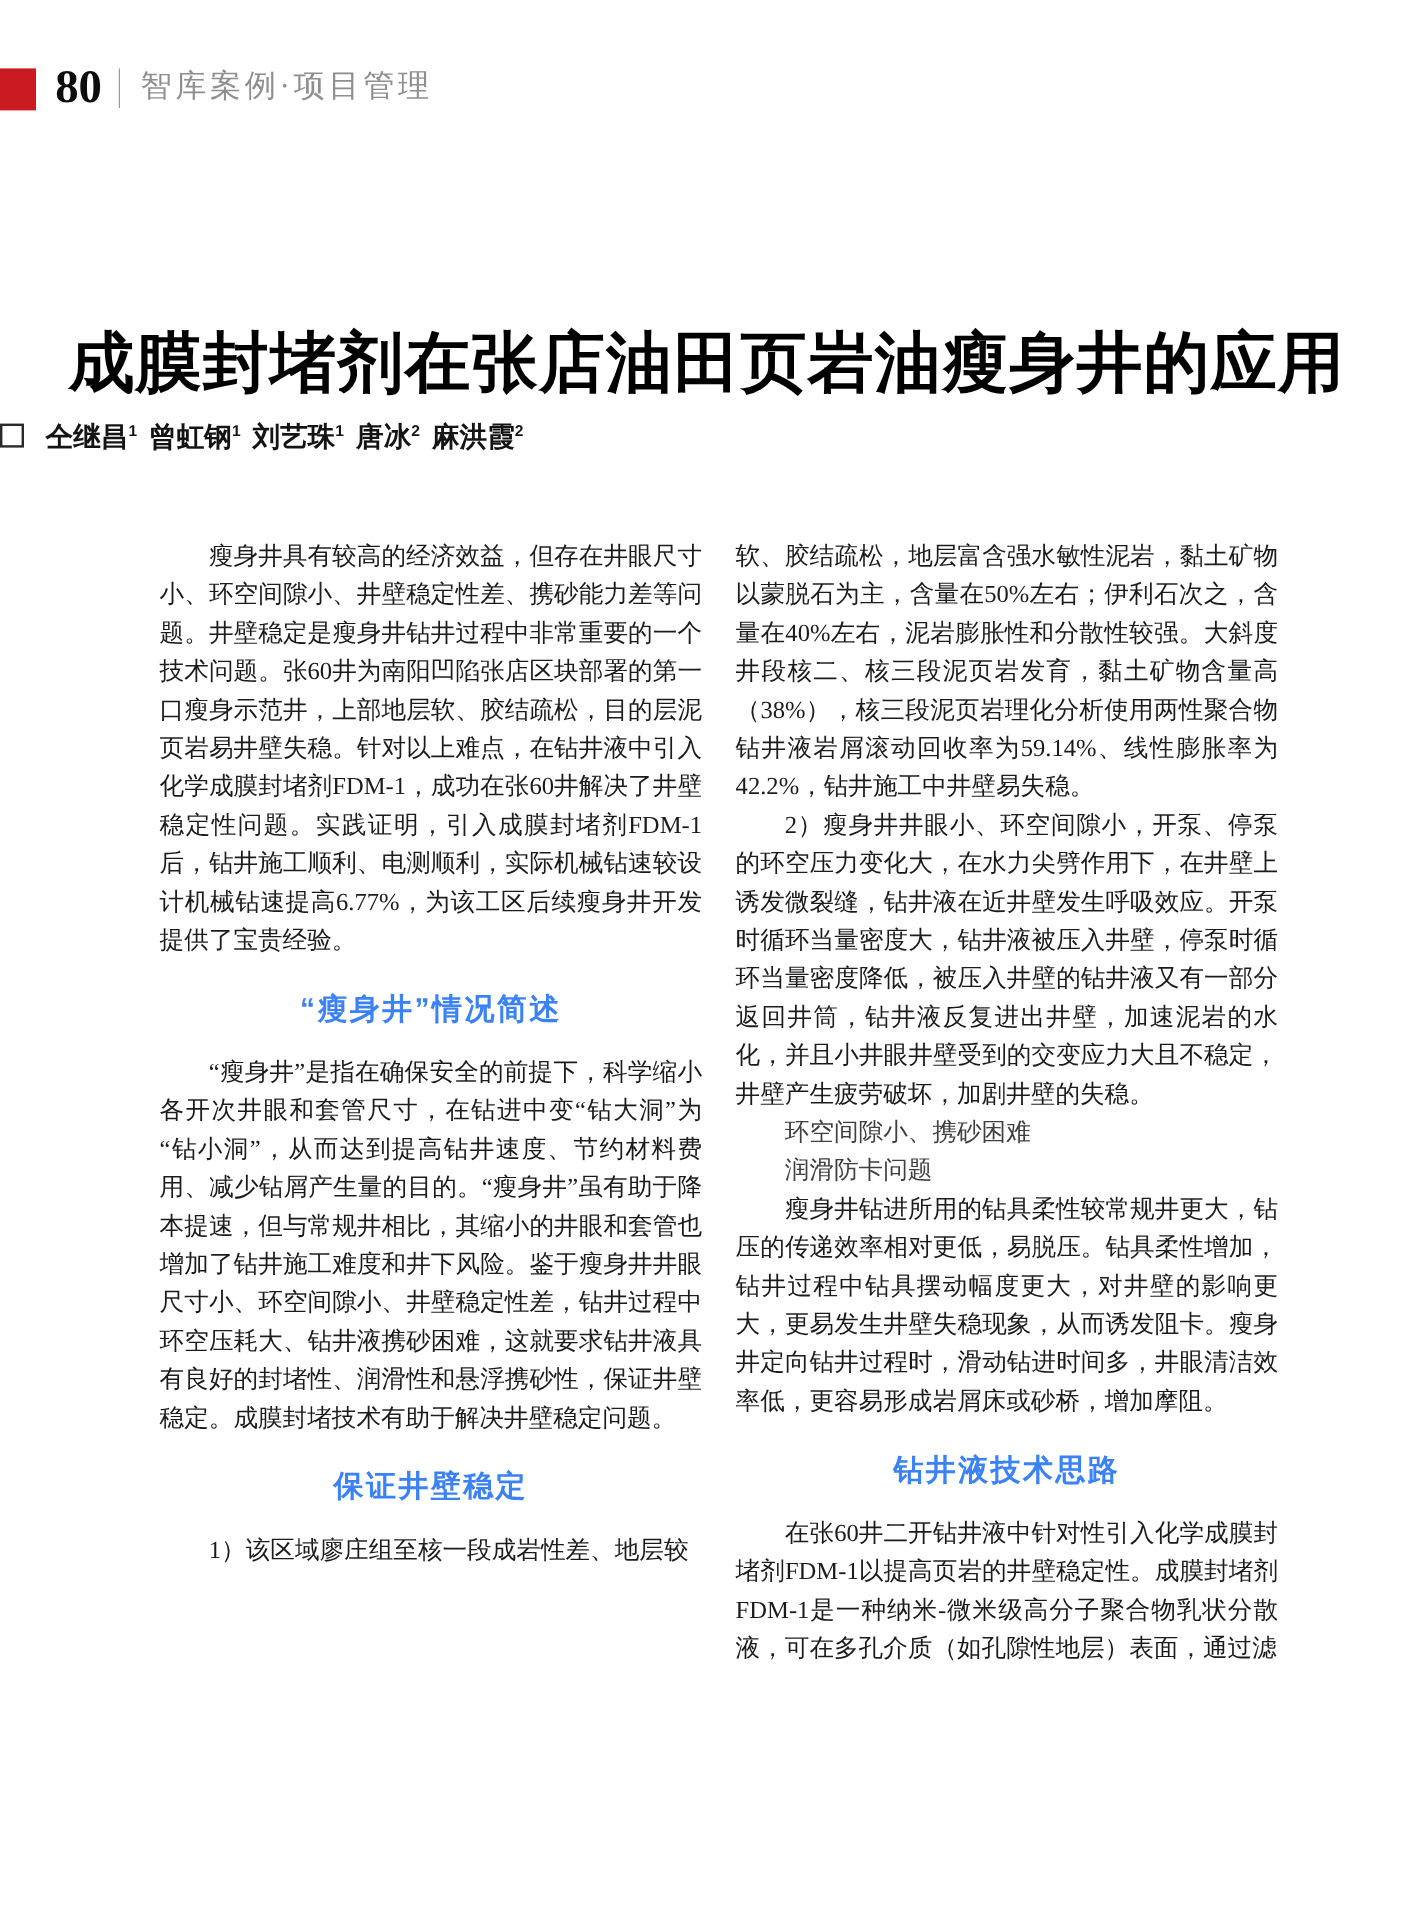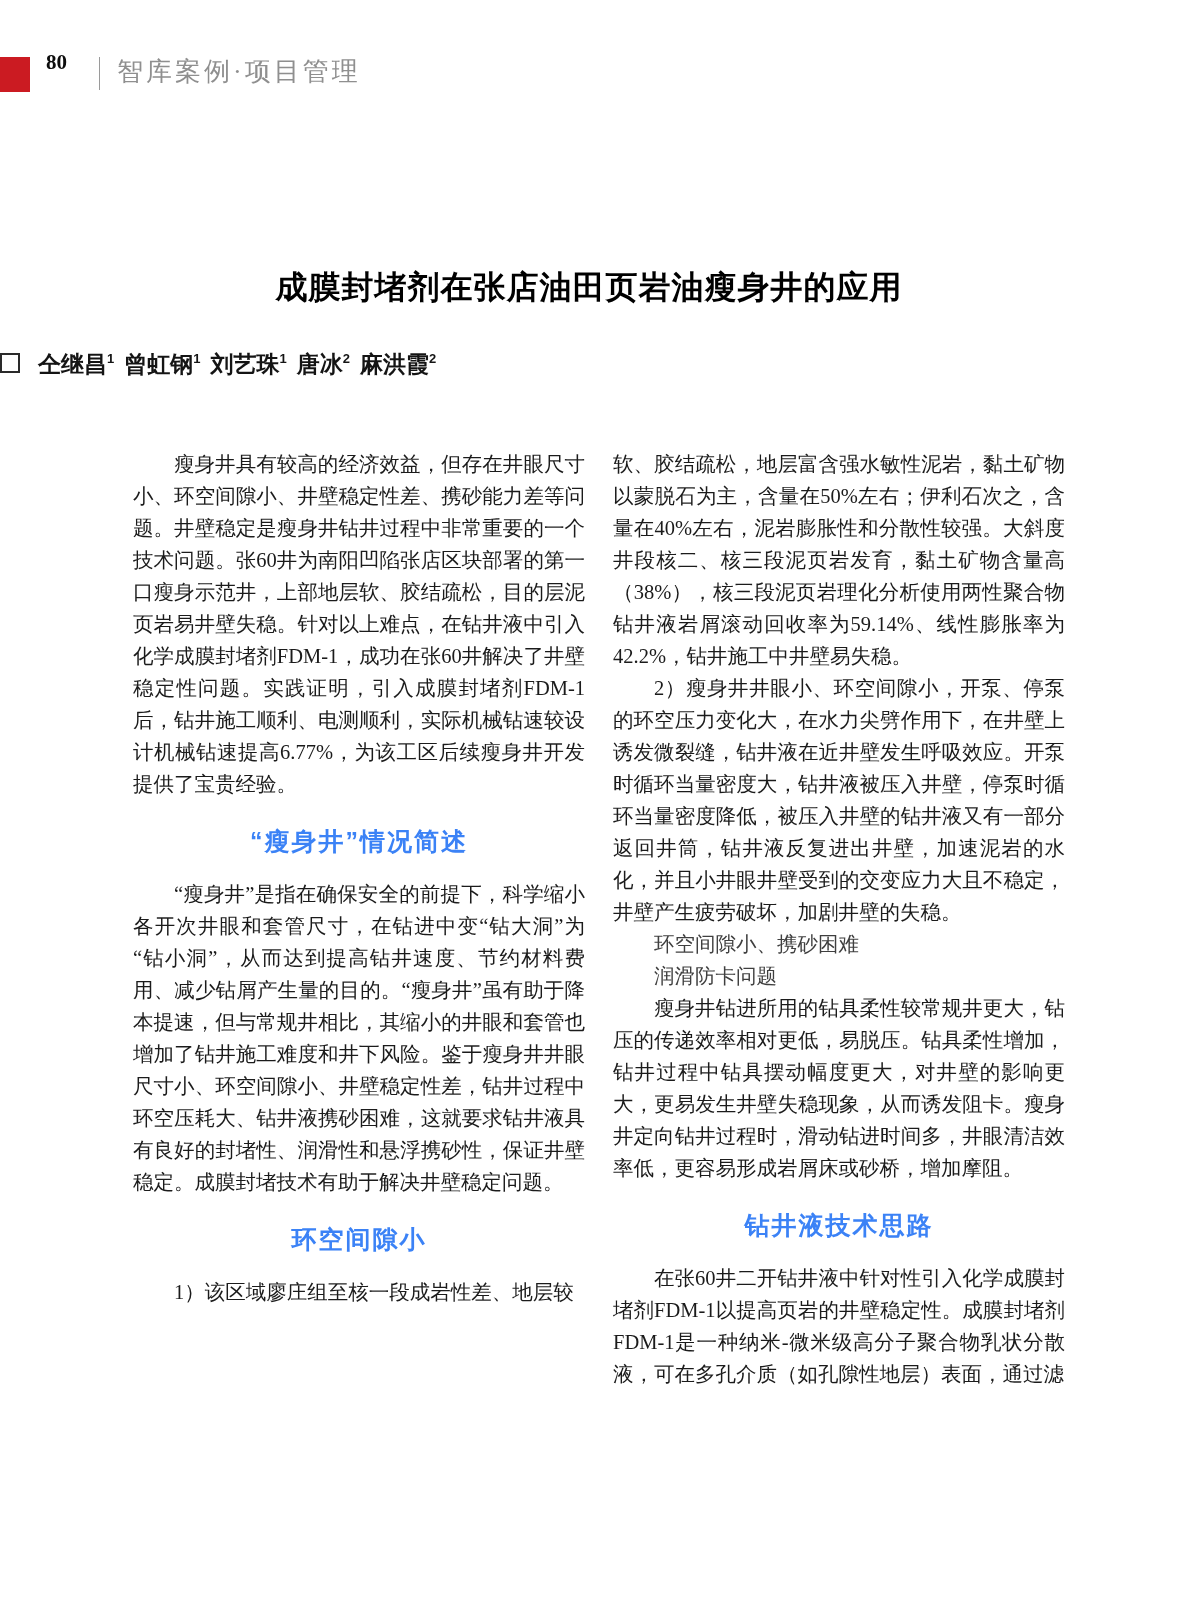--- a/index.html
+++ b/index.html
@@ -3,29 +3,29 @@
 <meta charset="utf-8">
 <style>
   html,body{margin:0;padding:0;}
   body{
     width:1178px;height:1600px;position:relative;background:#ffffff;
     font-family:"Liberation Serif","DejaVu Serif",serif;color:#1b1b1b;
     overflow:hidden;
   }
   
   .red-block{position:absolute;left:0;top:57px;width:30px;height:35px;background:#CB1B22;}
-  .page-num{position:absolute;left:46px;top:50px;font-size:21px;font-weight:bold;color:#0d0d0d;
+  .page-num{position:absolute;left:46px;top:50px;font-size:39px;font-weight:bold;color:#0d0d0d;
     font-family:"Liberation Serif",serif;}
   .header-divider{position:absolute;left:99px;top:57px;width:1px;height:33px;background:#9a9a9a;}
   .header-text{position:absolute;left:117px;top:54px;font-size:26px;color:#8f8f8f;
     letter-spacing:3px;font-family:"Liberation Serif",serif;}
   
   .title{position:absolute;top:266px;left:0;width:100%;text-align:center;
     font-family:"Liberation Sans","DejaVu Sans",sans-serif;font-weight:bold;
-    font-size:32px;color:#000;letter-spacing:1px;}
+    font-size:55px;color:#000;letter-spacing:1px;}
   .authors{position:absolute;top:349px;left:0;width:100%;
     font-family:"Liberation Sans","DejaVu Sans",sans-serif;font-weight:bold;
     font-size:23px;color:#141414;}
   .author-marker{display:inline-block;width:16px;height:16px;border:2px solid #2a2a2a;
     margin-right:13px;vertical-align:-1px;background:#fff;}
   .author{margin:0 5px;}
   .authors sup{font-size:13px;font-weight:bold;}
   
   .columns{position:absolute;left:133px;top:448px;display:flex;gap:28px;}
   .col{width:452px;font-size:20.5px;line-height:32px;text-align:justify;color:#1b1b1b;}
@@ -49,21 +49,21 @@
 <div class="authors">
   <span class="author-marker"></span><span class="author"><span>仝继昌</span><sup>1</sup></span><span class="author"><span>曾虹钢</span><sup>1</sup></span><span class="author"><span>刘艺珠</span><sup>1</sup></span><span class="author"><span>唐冰</span><sup>2</sup></span><span class="author"><span>麻洪霞</span><sup>2</sup></span>
 </div>
 
 <div class="columns">
 
   <div class="col">
     <p>瘦身井具有较高的经济效益，但存在井眼尺寸小、环空间隙小、井壁稳定性差、携砂能力差等问题。井壁稳定是瘦身井钻井过程中非常重要的一个技术问题。张60井为南阳凹陷张店区块部署的第一口瘦身示范井，上部地层软、胶结疏松，目的层泥页岩易井壁失稳。针对以上难点，在钻井液中引入化学成膜封堵剂FDM-1，成功在张60井解决了井壁稳定性问题。实践证明，引入成膜封堵剂FDM-1后，钻井施工顺利、电测顺利，实际机械钻速较设计机械钻速提高6.77%，为该工区后续瘦身井开发提供了宝贵经验。</p>
     <h2 class="section">“瘦身井”情况简述</h2>
     <p>“瘦身井”是指在确保安全的前提下，科学缩小各开次井眼和套管尺寸，在钻进中变“钻大洞”为“钻小洞”，从而达到提高钻井速度、节约材料费用、减少钻屑产生量的目的。“瘦身井”虽有助于降本提速，但与常规井相比，其缩小的井眼和套管也增加了钻井施工难度和井下风险。鉴于瘦身井井眼尺寸小、环空间隙小、井壁稳定性差，钻井过程中环空压耗大、钻井液携砂困难，这就要求钻井液具有良好的封堵性、润滑性和悬浮携砂性，保证井壁稳定。成膜封堵技术有助于解决井壁稳定问题。</p>
-    <h2 class="section">环空间隙小</h2>
+    <h2 class="section">保证井壁稳定</h2>
     <p>1）该区域廖庄组至核一段成岩性差、地层较</p>
   </div>
 
   <div class="col">
     <p class="cont">软、胶结疏松，地层富含强水敏性泥岩，黏土矿物以蒙脱石为主，含量在50%左右；伊利石次之，含量在40%左右，泥岩膨胀性和分散性较强。大斜度井段核二、核三段泥页岩发育，黏土矿物含量高（38%），核三段泥页岩理化分析使用两性聚合物钻井液岩屑滚动回收率为59.14%、线性膨胀率为42.2%，钻井施工中井壁易失稳。</p>
     <p>2）瘦身井井眼小、环空间隙小，开泵、停泵的环空压力变化大，在水力尖劈作用下，在井壁上诱发微裂缝，钻井液在近井壁发生呼吸效应。开泵时循环当量密度大，钻井液被压入井壁，停泵时循环当量密度降低，被压入井壁的钻井液又有一部分返回井筒，钻井液反复进出井壁，加速泥岩的水化，并且小井眼井壁受到的交变应力大且不稳定，井壁产生疲劳破坏，加剧井壁的失稳。</p>
     <p class="subhead">环空间隙小、携砂困难</p>
     <p class="subhead">润滑防卡问题</p>
     <p>瘦身井钻进所用的钻具柔性较常规井更大，钻压的传递效率相对更低，易脱压。钻具柔性增加，钻井过程中钻具摆动幅度更大，对井壁的影响更大，更易发生井壁失稳现象，从而诱发阻卡。瘦身井定向钻井过程时，滑动钻进时间多，井眼清洁效率低，更容易形成岩屑床或砂桥，增加摩阻。</p>
     <h2 class="section">钻井液技术思路</h2>

